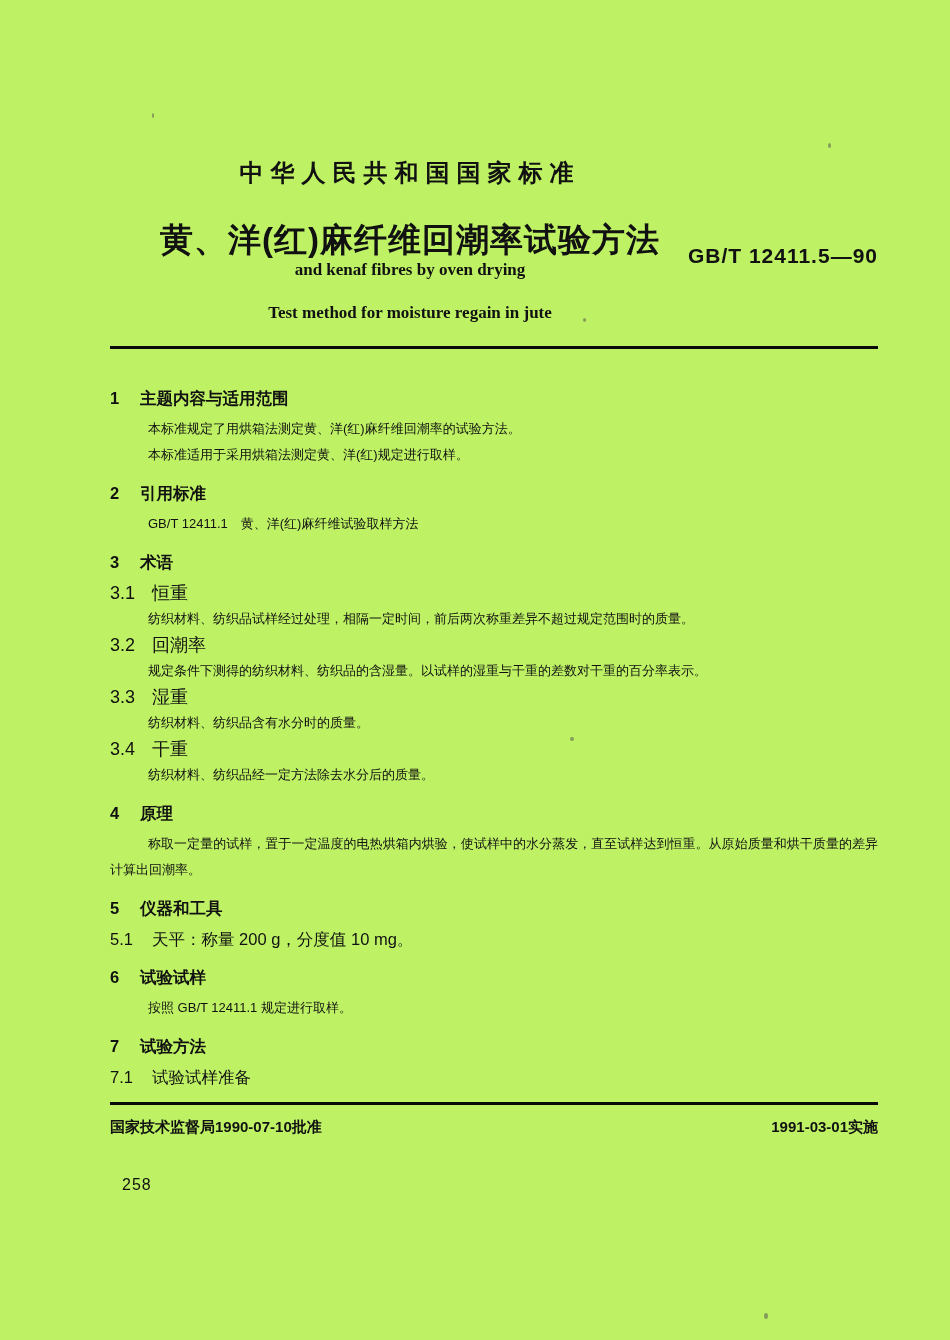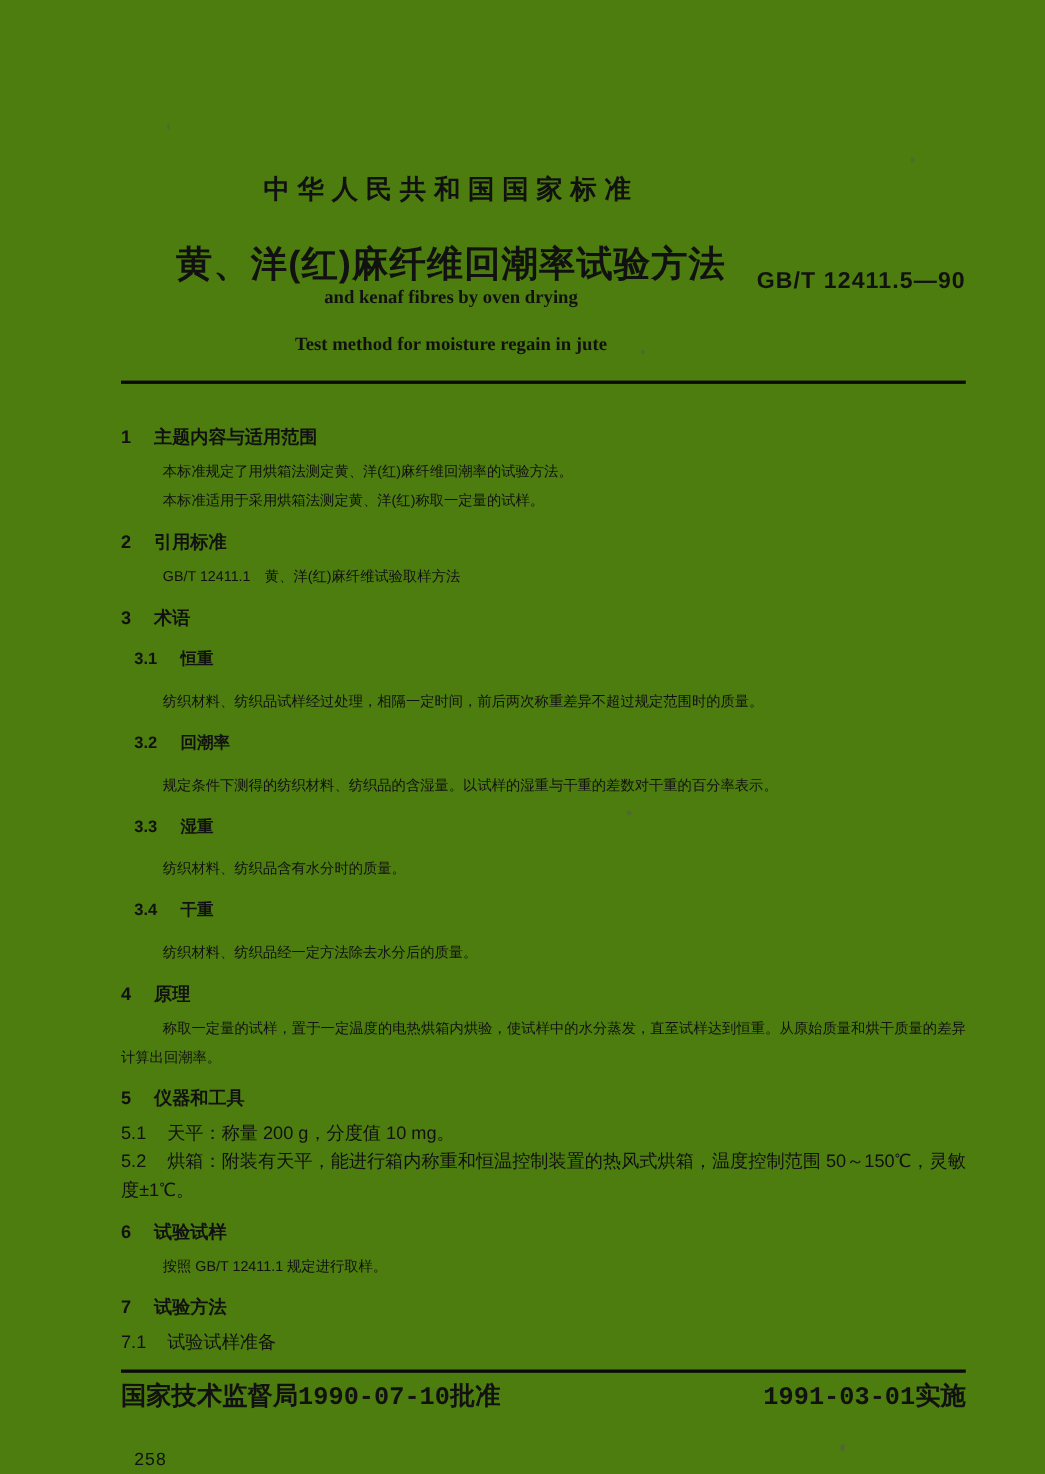--- a/index.html
+++ b/index.html
@@ -1,20 +1,20 @@
 <!DOCTYPE html>
 <html><head>
 <meta charset="utf-8">
 <style>
   html, body { margin: 0; padding: 0; background: #ffffff; }
   .page {
     position: relative;
     width: 950px; height: 1340px;
     box-sizing: border-box;
-    background: #4d7c0f;
+    background: #bef264;
     color: #111;
     font-family: "Liberation Sans", sans-serif;
     padding: 158px 72px 0 110px;
     overflow: hidden;
   }
   header { position: relative; }
   .header-left { width: 600px; text-align: center; }
   .std-label {
     font-size: 24px; font-weight: 700; letter-spacing: 7px;
     line-height: 30px; white-space: nowrap;
@@ -26,27 +26,27 @@
   .std-number {
     position: absolute; right: 0; top: 86px;
     font-size: 21px; font-weight: 700; letter-spacing: 1px; white-space: nowrap;
   }
   .rule { height: 3px; background: #0a0a0a; border: 0; margin: 0; }
   .top-rule { margin-top: 20px; }
   main { padding-top: 24px; }
   .sec { font-size: 16.5px; font-weight: 700; line-height: 26px; margin: 12px 0 5px; }
   .snum { display: inline-block; min-width: 30px; }
   .para { font-size: 13px; line-height: 26px; margin: 0; text-indent: 38px; text-align: justify; }
-  .term { font-size: 15px; font-weight: 700; line-height: 26px; margin: 12px; }
+  .term { font-size: 18px; font-weight: 400; line-height: 26px; margin: 0; }
   .tnum { display: inline-block; min-width: 42px; font-weight: inherit; }
   .clause { font-size: 16.5px; line-height: 26px; margin: 0; text-align: justify; }
   .footer-rule { margin-top: 12px; }
   footer {
     display: flex; justify-content: space-between; align-items: baseline;
-    font-weight: 700; font-size: 23px; margin-top: 9px; line-height: 26px; font-family: Liberation Mono, monospace;
+    font-weight: 700; font-size: 15px; margin-top: 9px; line-height: 26px;
   }
   .page-number { margin-top: 36px; margin-left: 12px; font-size: 16px; letter-spacing: 1px; }
   .speck { position: absolute; background: #555; border-radius: 50%; opacity: .55; }
 </style>
 </head>
 <body>
 
 <div class="page">
 
   <header>
@@ -58,21 +58,21 @@
     </div>
     <div class="std-number">GB/T 12411.5—90</div>
   </header>
 
   <div class="rule top-rule"></div>
 
   <main>
 
     <h2 class="sec"><span class="snum">1</span><span>主题内容与适用范围</span></h2>
     <p class="para">本标准规定了用烘箱法测定黄、洋(红)麻纤维回潮率的试验方法。</p>
-    <p class="para">本标准适用于采用烘箱法测定黄、洋(红)称取一定量的试样。</p>
+    <p class="para">本标准适用于采用烘箱法测定黄、洋(红)规定进行取样。</p>
 
     <h2 class="sec"><span class="snum">2</span><span>引用标准</span></h2>
     <p class="para">GB/T 12411.1　黄、洋(红)麻纤维试验取样方法</p>
 
     <h2 class="sec"><span class="snum">3</span><span>术语</span></h2>
 
     <p class="term"><span class="tnum">3.1</span><span>恒重</span></p>
     <p class="para">纺织材料、纺织品试样经过处理，相隔一定时间，前后两次称重差异不超过规定范围时的质量。</p>
 
     <p class="term"><span class="tnum">3.2</span><span>回潮率</span></p>
@@ -82,21 +82,20 @@
     <p class="para">纺织材料、纺织品含有水分时的质量。</p>
 
     <p class="term"><span class="tnum">3.4</span><span>干重</span></p>
     <p class="para">纺织材料、纺织品经一定方法除去水分后的质量。</p>
 
     <h2 class="sec"><span class="snum">4</span><span>原理</span></h2>
     <p class="para">称取一定量的试样，置于一定温度的电热烘箱内烘验，使试样中的水分蒸发，直至试样达到恒重。从原始质量和烘干质量的差异计算出回潮率。</p>
 
     <h2 class="sec"><span class="snum">5</span><span>仪器和工具</span></h2>
     <p class="clause"><span class="tnum">5.1</span><span>天平：称量 200 g，分度值 10 mg。</span></p>
-    <p class="clause"><span class="tnum">5.2</span><span>烘箱：附装有天平，能进行箱内称重和恒温控制装置的热风式烘箱，温度控制范围 50～150℃，灵敏度±1℃。</span></p>
 
     <h2 class="sec"><span class="snum">6</span><span>试验试样</span></h2>
     <p class="para">按照 GB/T 12411.1 规定进行取样。</p>
 
     <h2 class="sec"><span class="snum">7</span><span>试验方法</span></h2>
     <p class="clause"><span class="tnum">7.1</span><span>试验试样准备</span></p>
 
   </main>
 
   <div class="rule footer-rule"></div>

